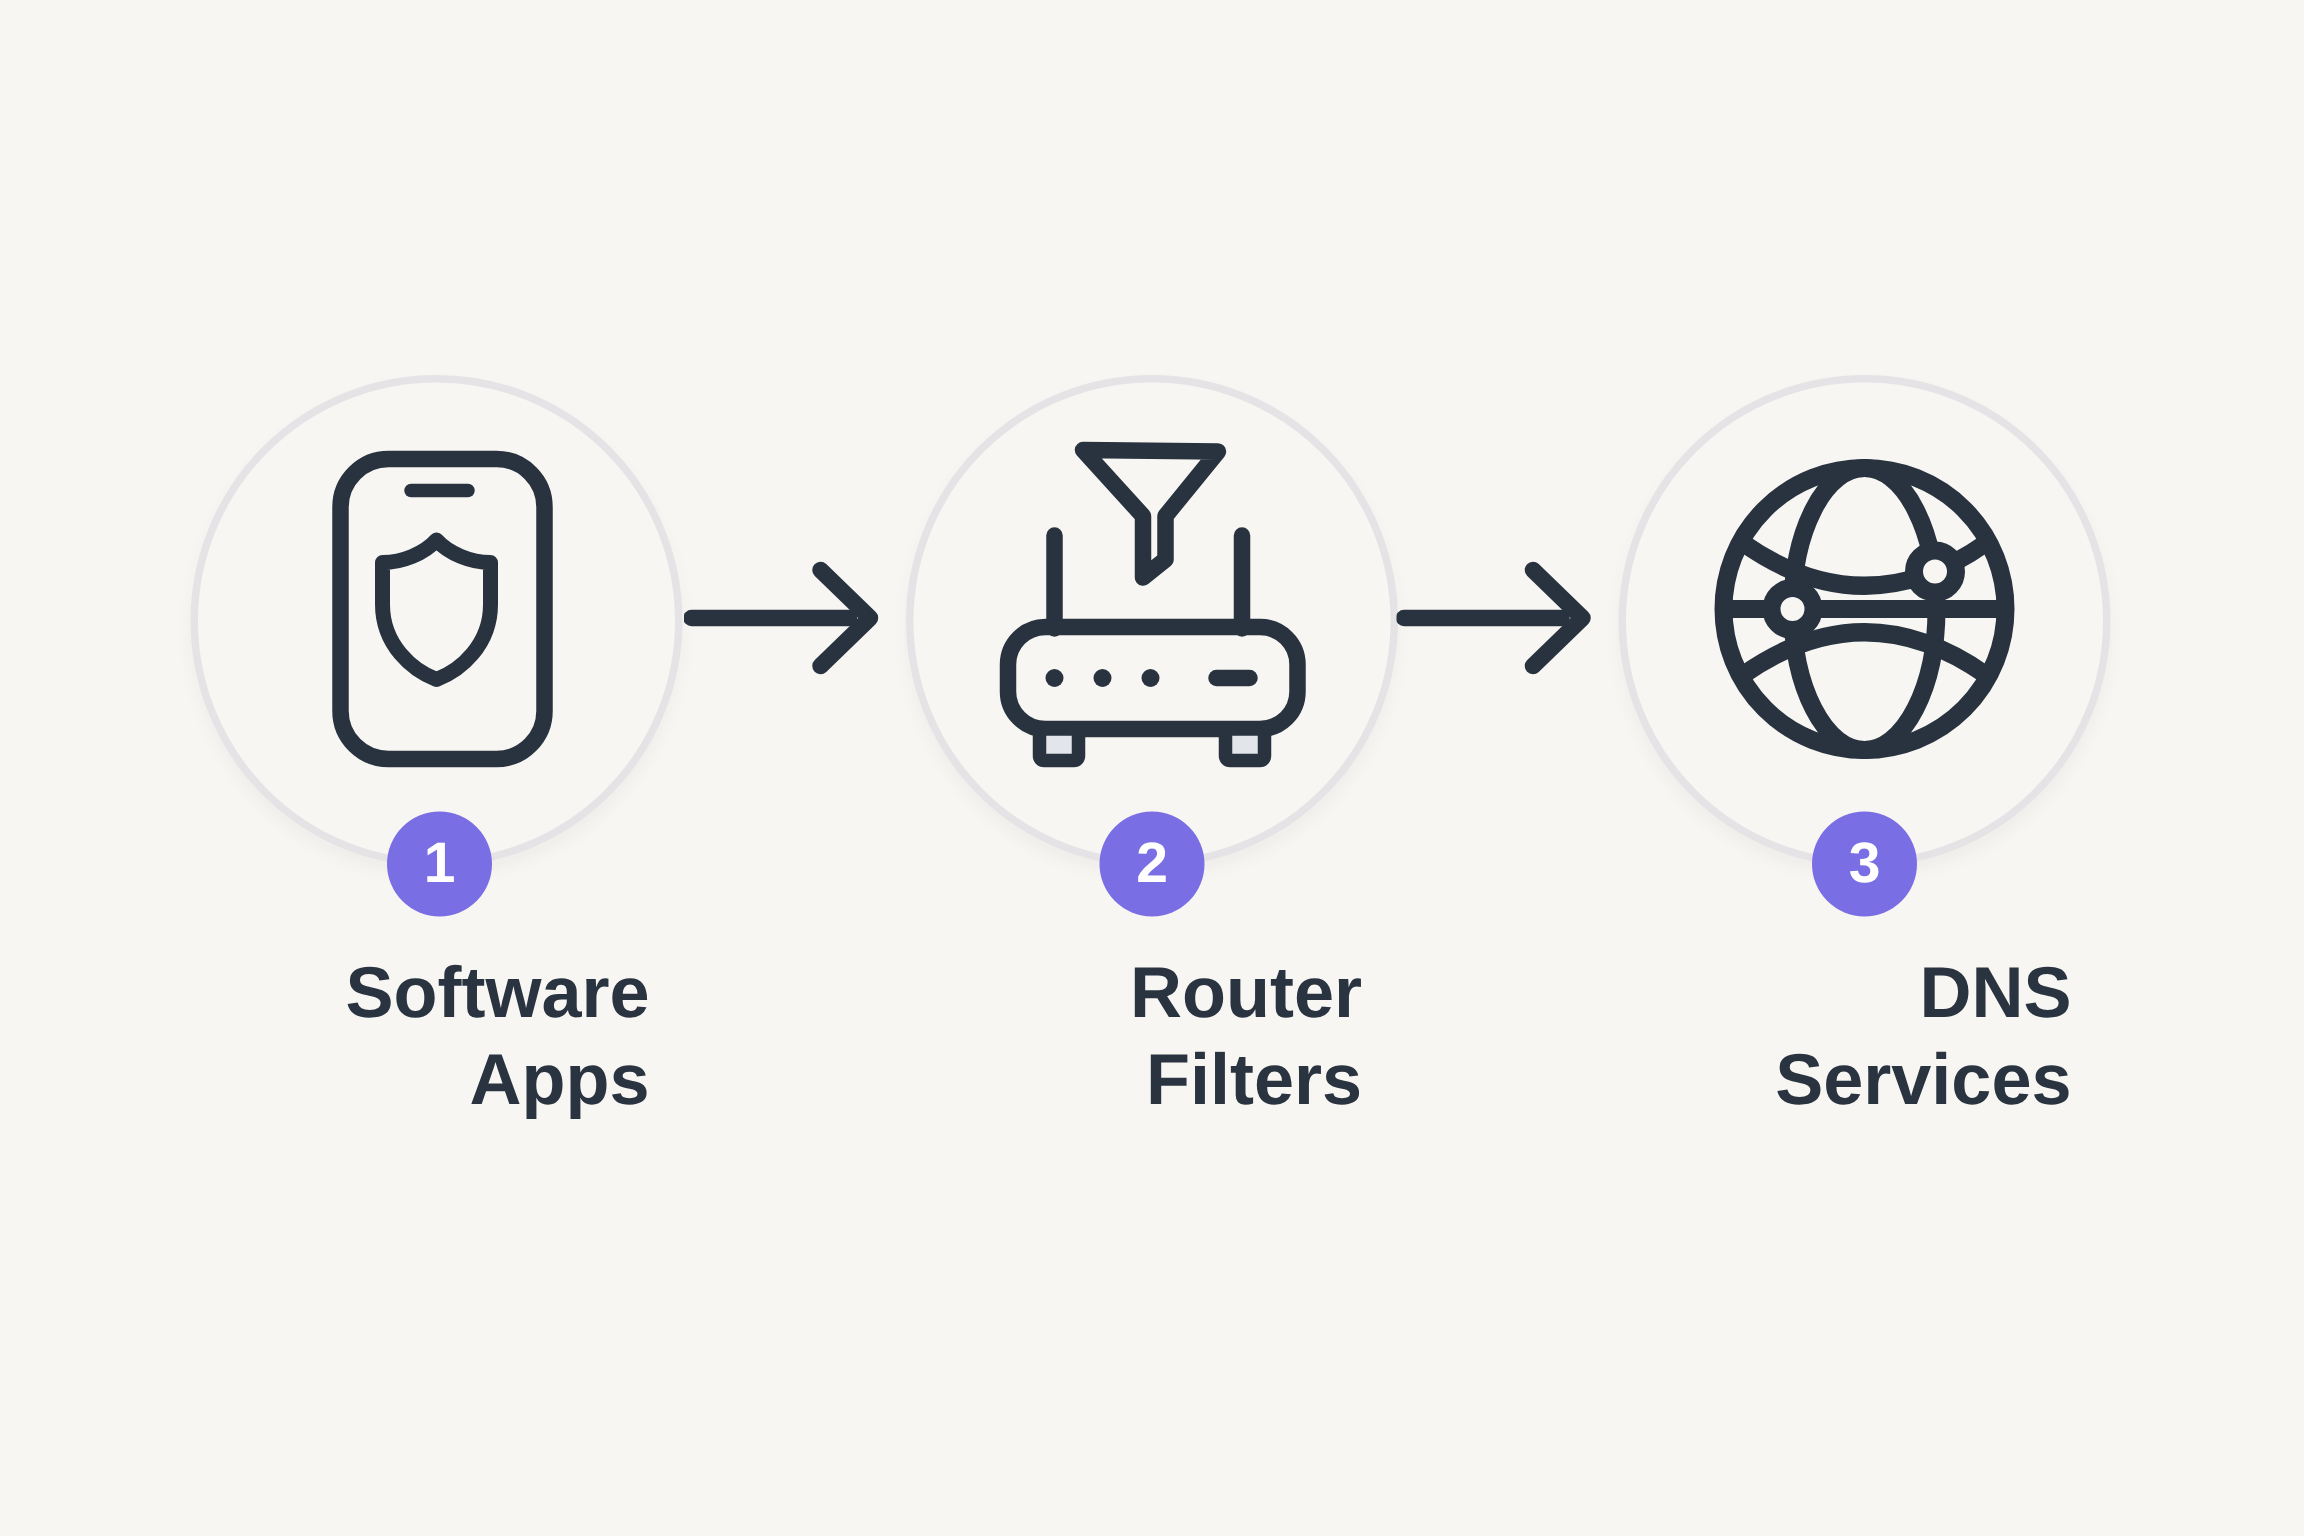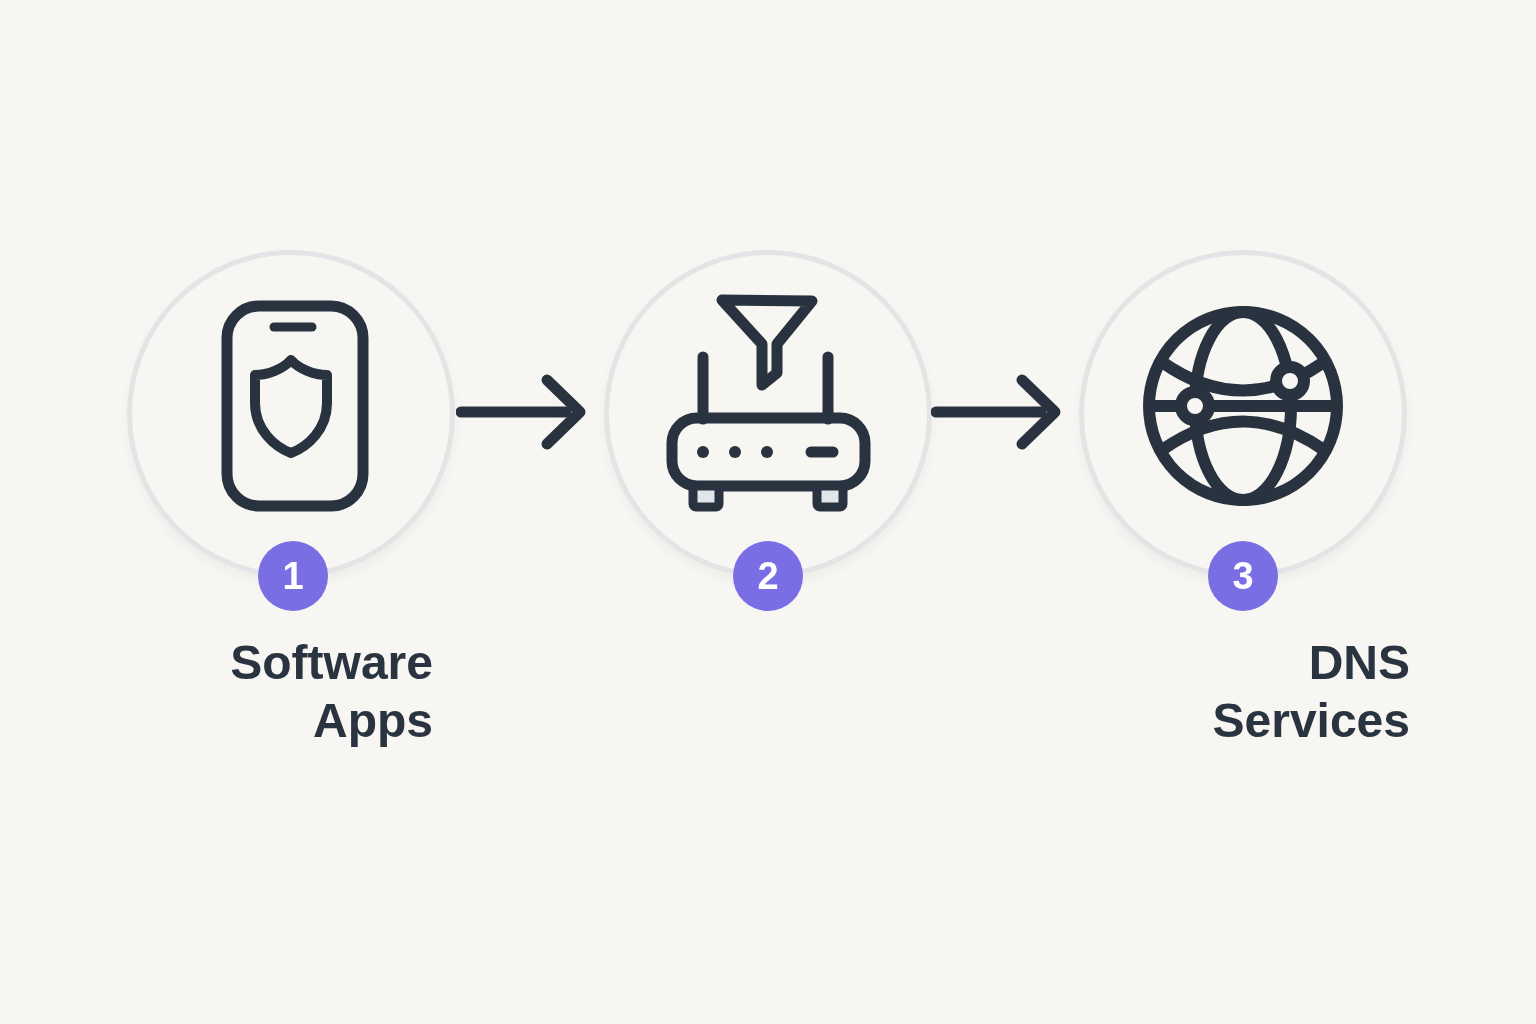--- a/index.html
+++ b/index.html
@@ -61,21 +61,21 @@
     width: 280px;
     text-align: right;
     color: #2A3440;
     font-size: 48px;
     font-weight: 600;
     line-height: 1.21;
     letter-spacing: 0px;
   }
   .label.l1 { left: 153px; }
   .label.l2 { left: 628px; }
-  .label.l3 { left: 1130px; }
+  .label.l3 { left: 1101px; }
 
   .arrow { position: absolute; top: 368px; }
   .arrow.a1 { left: 456px; }
   .arrow.a2 { left: 931px; }
 
   svg { display: block; }
   .stroke {
     fill: none;
     stroke: #28333F;
     stroke-linecap: round;
@@ -122,20 +122,21 @@
     <circle class="dot" cx="40" cy="159" r="6"></circle>
     <circle class="dot" cx="72" cy="159" r="6"></circle>
     <circle class="dot" cx="104" cy="159" r="6"></circle>
     <path class="stroke" d="M 148 159 H 170" stroke-width="11"></path>
     <rect class="foot" x="30" y="193" width="26" height="21" rx="3" stroke-width="9"></rect>
     <rect class="foot" x="154" y="193" width="26" height="21" rx="3" stroke-width="9"></rect>
   </svg>
   <div class="badge b2">
     <span>2</span>
   </div>
+  <div class="label l2">Router Filters</div>
 
   <svg class="arrow a2" width="136" height="88" viewBox="0 0 136 88">
     <path class="stroke" d="M 5 44 H 110" stroke-width="11"></path>
     <path class="stroke" d="M 91 12 L 124 44 L 91 76" stroke-width="11"></path>
   </svg>
 
   <div class="ring r3"></div>
   <svg class="icon icon-globe" width="210" height="210" viewBox="0 0 210 210">
     <circle class="stroke" cx="105" cy="105" r="94" stroke-width="12"></circle>
     <ellipse class="stroke" cx="105" cy="105" rx="48" ry="94" stroke-width="12"></ellipse>

